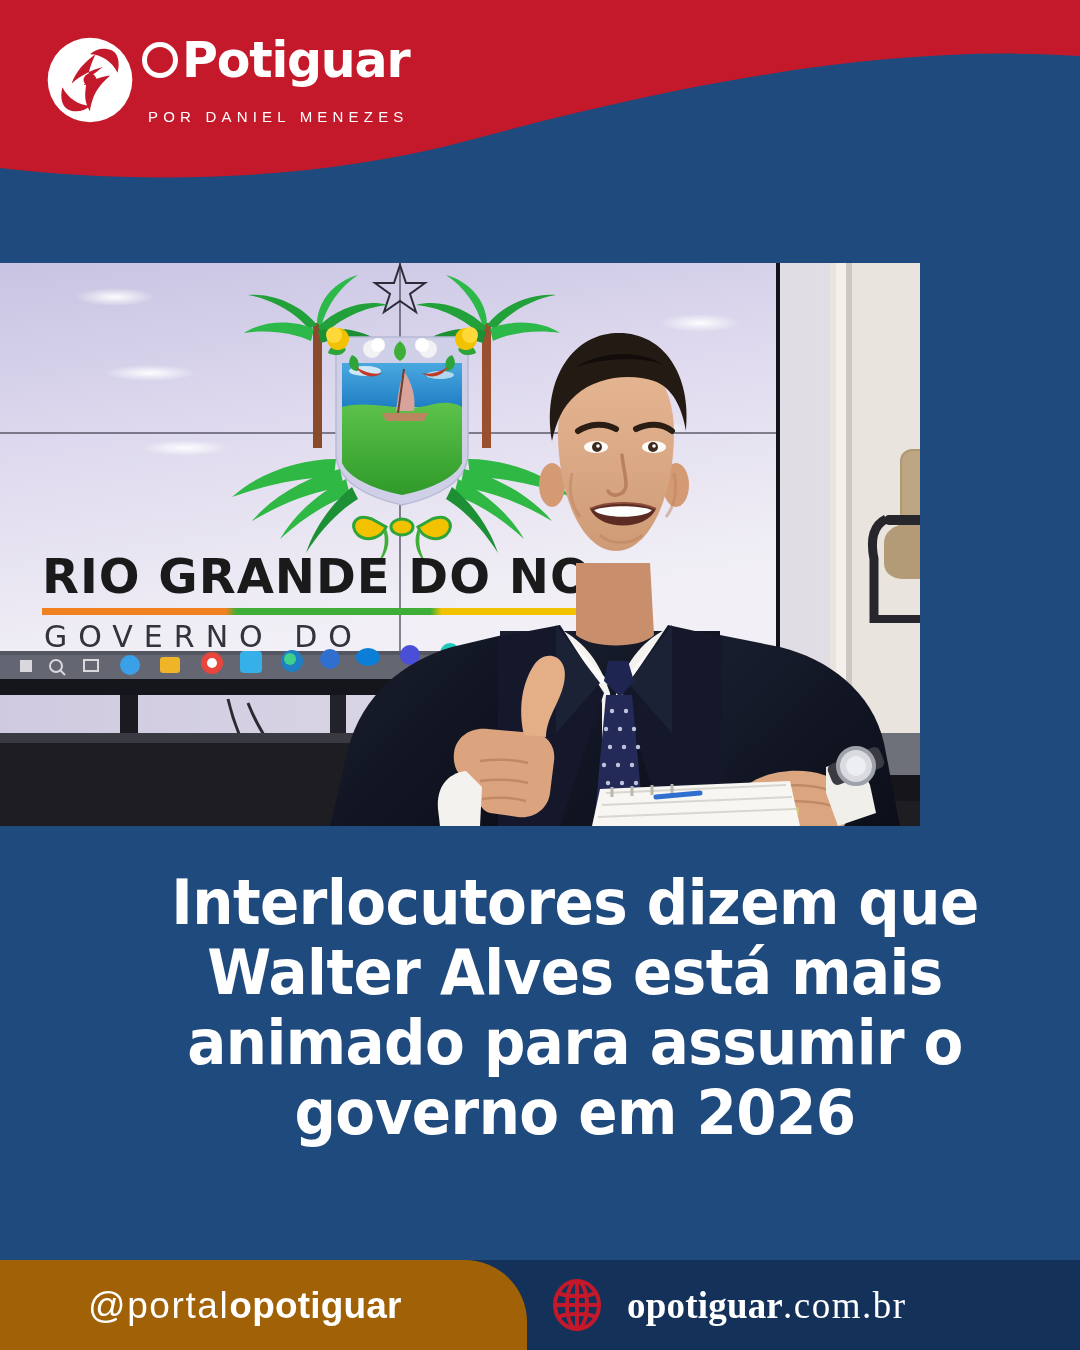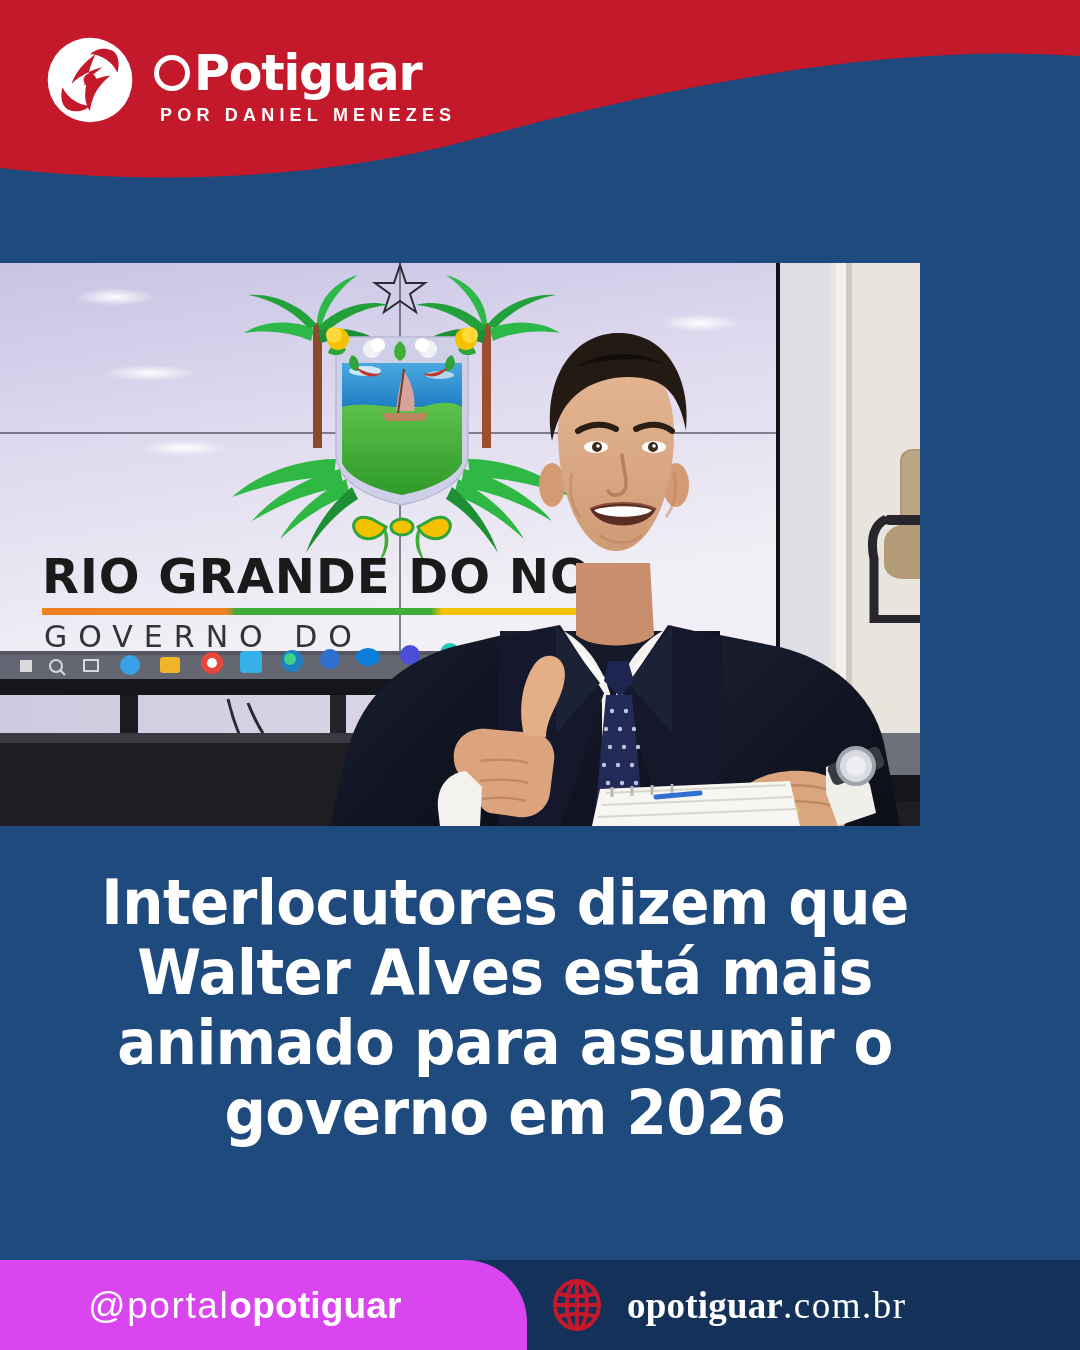--- a/index.html
+++ b/index.html
@@ -8,56 +8,56 @@
     font-family:"Liberation Sans", sans-serif;
     background:#1F4A7D;
     overflow:hidden;
     position:relative;
   }
   #card { position:absolute; inset:0; width:1080px; height:1350px; overflow:hidden; }
 
   
   .header-band { position:absolute; top:0; left:0; width:1080px; height:265px; background:#1F4A7D; }
   .header-red-svg { position:absolute; top:0; left:0; width:1080px; height:265px; }
-  .brand { position:absolute; top:34px; left:44px; display:flex; align-items:flex-end; gap:18px; z-index:5; }
+  .brand { position:absolute; top:34px; left:44px; display:flex; align-items:flex-start; gap:6px; z-index:5; }
   .brand-mark { width:92px; height:92px; flex:0 0 92px; }
   .brand-text { display:flex; flex-direction:column; justify-content:center; padding-top:2px; }
   .brand-wordmark { display:flex; align-items:center; gap:4px; height:48px; }
   .wm-o { width:36px; height:36px; border:5px solid #fff; border-radius:50%; display:block; }
   .wm-rest {
     color:#fff; font-size:49px; font-weight:bold; line-height:1;
     letter-spacing:-1.2px; font-family:"DejaVu Sans", sans-serif;
   }
   .brand-tagline {
-    color:#fff; font-size:18px; font-weight:bold; letter-spacing:5.2px;
-    margin-top:8px; margin-left:6px; white-space:nowrap;
+    color:#fff; font-size:15px; font-weight:normal; letter-spacing:5.2px;
+    margin-top:24px; margin-left:6px; white-space:nowrap;
   }
 
   
   .photo { position:absolute; top:263px; left:0; width:920px; height:563px; overflow:hidden; background:#b9b7c9; }
   .photo svg { display:block; width:1080px; height:563px; }
 
   
   .headline-area {
     position:absolute; top:826px; left:0; width:1080px; height:434px;
-    background:#1F4A7D; display:flex; align-items:flex-start; justify-content:flex-start;
+    background:#1F4A7D; display:flex; align-items:flex-start; justify-content:flex-end;
     padding-top:42px;
   }
   .headline {
     color:#fff; text-align:center; font-weight:bold;
     font-size:62px; line-height:1.13; letter-spacing:-0.6px;
     width:1010px; font-family:"DejaVu Sans", sans-serif;
     transform:scaleX(0.935); transform-origin:center top;
   }
 
   
   .footer { position:absolute; top:1260px; left:0; width:1080px; height:90px; background:#143259; }
   .footer-red {
     position:absolute; top:0; left:0; width:527px; height:90px;
-    background:#d946ef; border-top-right-radius:62px;
+    background:#a16207; border-top-right-radius:62px;
     display:flex; align-items:center; padding-left:88px;
   }
   .handle { color:#fff; font-size:37px; white-space:nowrap; line-height:1; }
   .handle .lite { font-weight:300; letter-spacing:1.6px; }
   .handle .bold { font-weight:bold; letter-spacing:0.2px; }
   .footer-site {
     position:absolute; top:0; left:527px; width:553px; height:90px;
     display:flex; align-items:center; padding-left:25px; gap:25px;
   }
   .globe-icon { width:50px; height:54px; flex:0 0 50px; }

